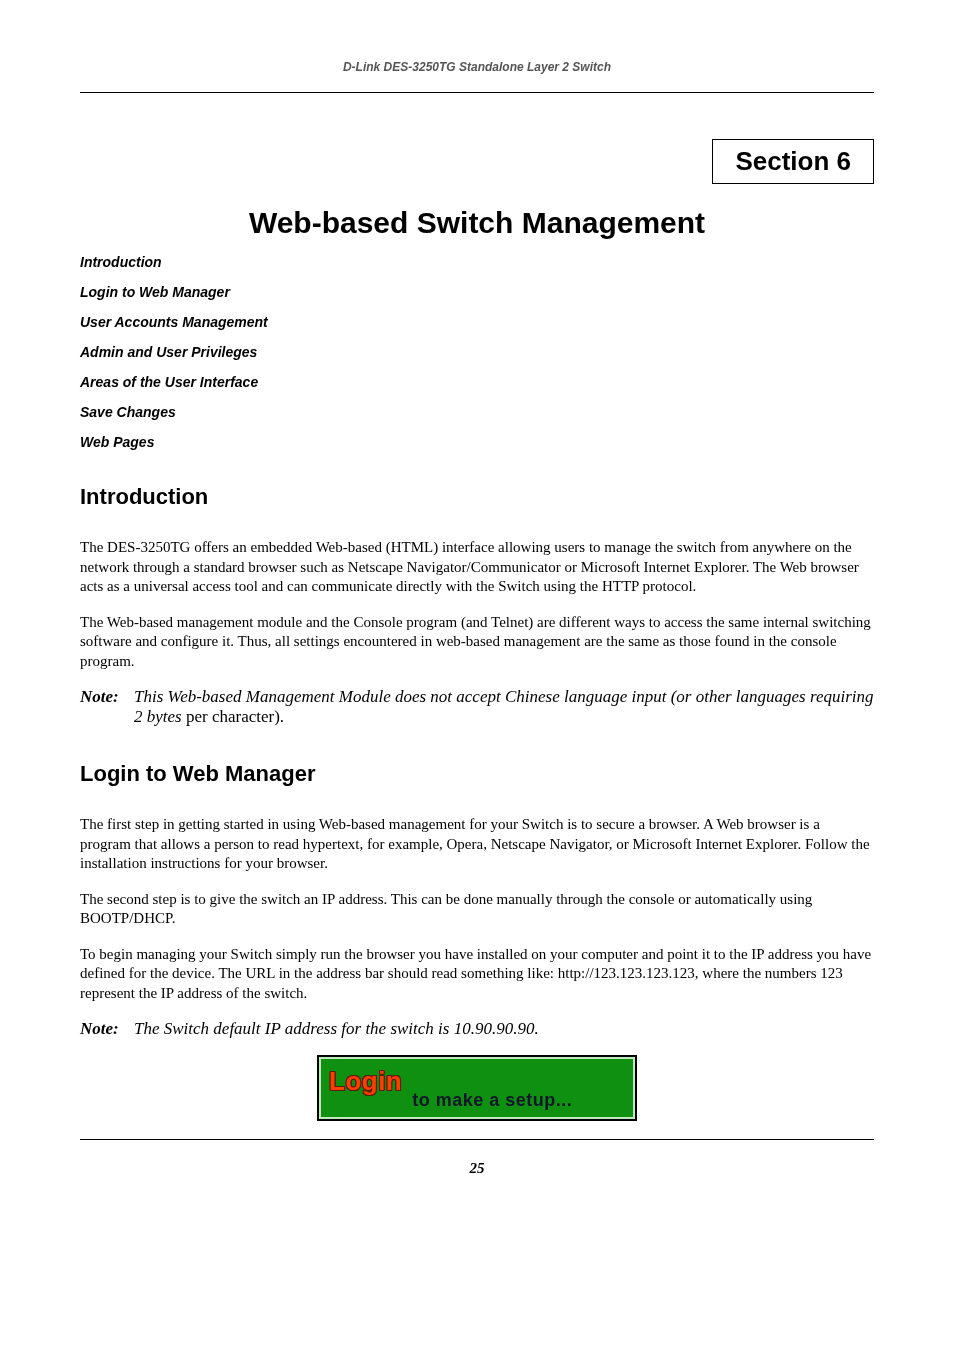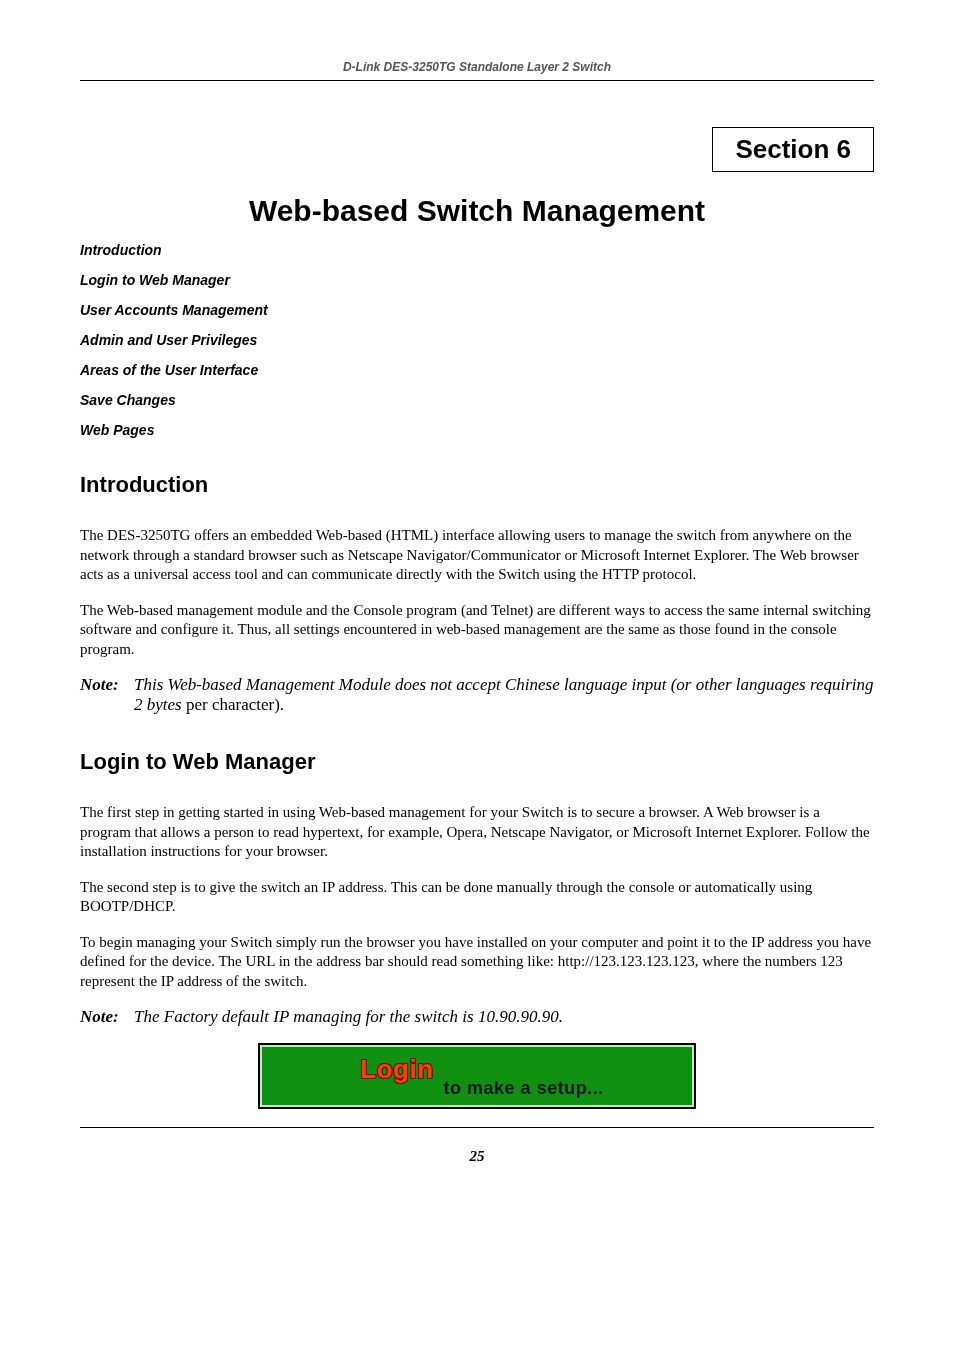--- a/index.html
+++ b/index.html
@@ -17,21 +17,21 @@
     box-sizing: border-box;
     position: relative;
   }
   .running-header {
     text-align: center;
     font-family: Arial, Helvetica, sans-serif;
     font-size: 12px;
     font-weight: bold;
     font-style: italic;
     color: #555;
-    padding-bottom: 6px;
+    padding-bottom: 18px;
     border-bottom: 1.5px solid #000;
   }
   .section-box {
     border: 1.5px solid #000;
     float: right;
     padding: 6px 22px;
     margin-top: 46px;
     font-family: Arial, Helvetica, sans-serif;
     font-size: 26px;
     font-weight: bold;
@@ -80,31 +80,30 @@
     flex: none;
   }
   .note-text {
     flex: 1;
   }
   .note-text .ital {
     font-style: italic;
   }
   .bold { font-weight: bold; }
   .login-figure {
-    width: 438px;
+    width: 320px;
     height: 66px;
     margin: 10px auto 0 auto;
     border: 2px solid #000;
     background: #109010;
     display: flex;
     align-items: flex-end;
     padding: 0 0 8px 10px;
     box-sizing: border-box;
     box-shadow: inset 0 0 0 2px #bfe9bf;
-    justify-content: center;
   }
   .login-word {
     font-family: "Arial Black", Arial, sans-serif;
     font-size: 26px;
     font-weight: 900;
     color: #ff3d00;
     text-shadow:
       1px 0 #5b1f00, -1px 0 #5b1f00, 0 1px #5b1f00, 0 -1px #5b1f00,
       1px 1px #5b1f00, -1px -1px #5b1f00, 1px -1px #5b1f00, -1px 1px #5b1f00;
     letter-spacing: 0.5px;
@@ -165,21 +164,21 @@
 
   <h2 class="section-heading">Login to Web Manager</h2>
 
   <p class="body">The first step in getting started in using Web-based management for your Switch is to secure a browser. A Web browser is a program that allows a person to read hypertext, for example, Opera, Netscape Navigator, or Microsoft Internet Explorer. Follow the installation instructions for your browser.</p>
   <p class="body">The second step is to give the switch an IP address. This can be done manually through the console or automatically using BOOTP/DHCP.</p>
   <p class="body">To begin managing your Switch simply run the browser you have installed on your computer and point it to the IP address you have defined for the device. The URL in the address bar should read something like: http://123.123.123.123, where the numbers 123 represent the IP address of the switch.</p>
 
   <div class="note-row">
     <div class="note-label">Note:</div>
     <div class="note-text">
-      <span class="ital">The Factory default IP managing for the switch is 10.90.90.90.</span>
+      <span class="ital">The Switch default IP address for the switch is 10.90.90.90.</span>
     </div>
   </div>
 
 
   <div class="login-figure">
     <span class="login-word">Login</span>
     <span class="login-rest">to make a setup...</span>
   </div>
 
   <div class="footer-line">

